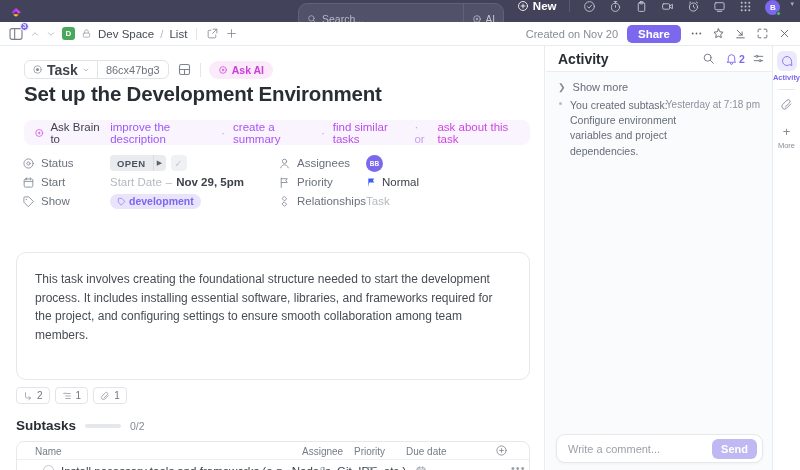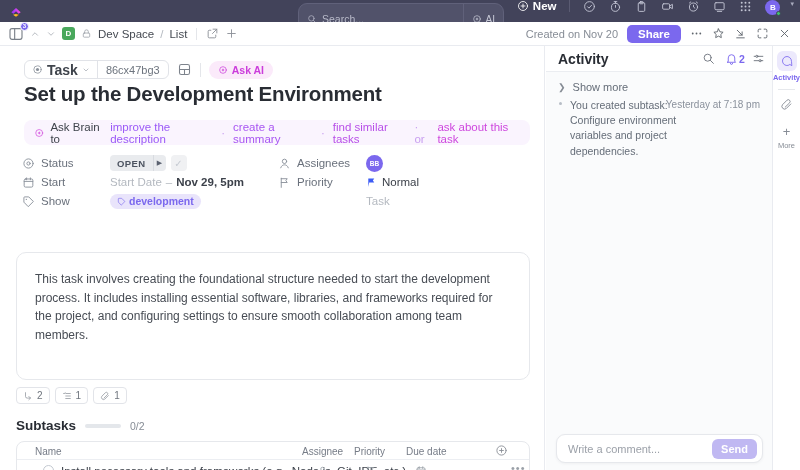--- a/index.html
+++ b/index.html
@@ -422,20 +422,27 @@
         </svg>
       <span class="f-label">Priority</span>
     </div>
     <div class="f-val" style="left:366px; top:127px;">
       <svg class="flag" viewBox="0 0 24 24" fill="currentColor">
           <path d="M5 22 V3 h13 l-3 4.5 3 4.5 H7" stroke="none"></path>
         </svg>
       <span class="normal-val">Normal</span>
     </div>
 
+    <div class="frow" style="left:278px; top:146px;">
+      <svg class="ic f-ic" viewBox="0 0 24 24">
+          <path d="M12 3 l4 4-4 4-4-4 Z"></path>
+          <path d="M12 13 l4 4-4 4-4-4 Z"></path>
+        </svg>
+      <span class="f-label">Relationships</span>
+    </div>
     <div class="f-val" style="left:366px; top:146px;">
       <span class="muted">Task</span>
     </div>
 
     <div class="desc-box">
       <p class="desc-text">This task involves creating the foundational structure needed to start the development process. It includes installing essential software, libraries, and frameworks required for the project, and configuring settings to ensure smooth collaboration among team members.</p>
     </div>
 
     <div class="counters">
       <div class="cnt-pill">

